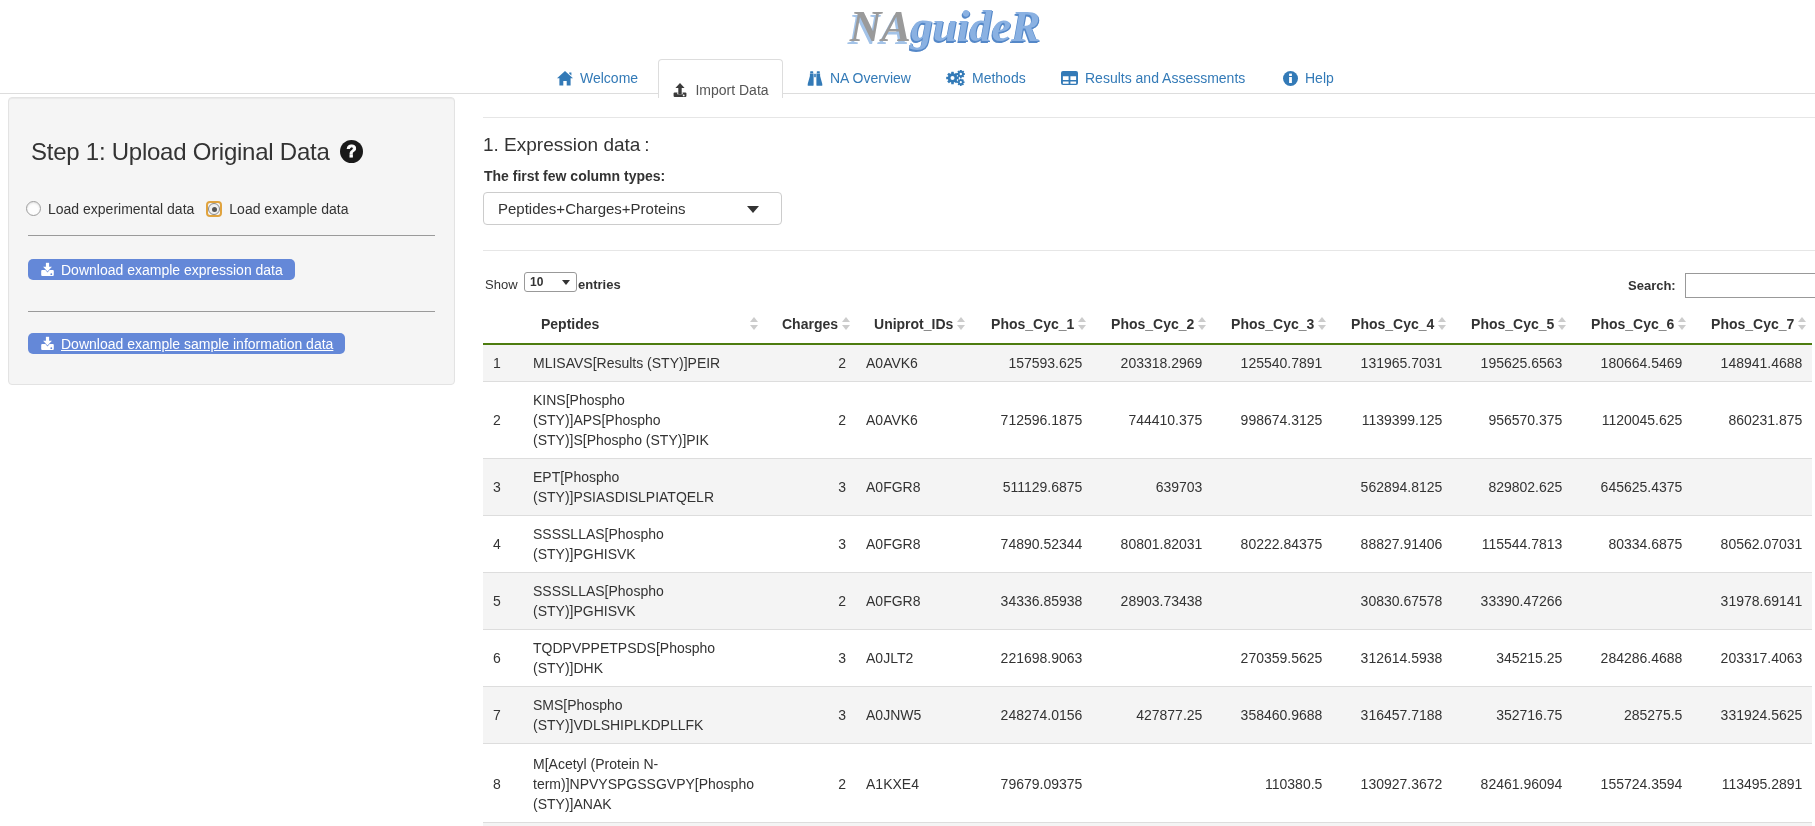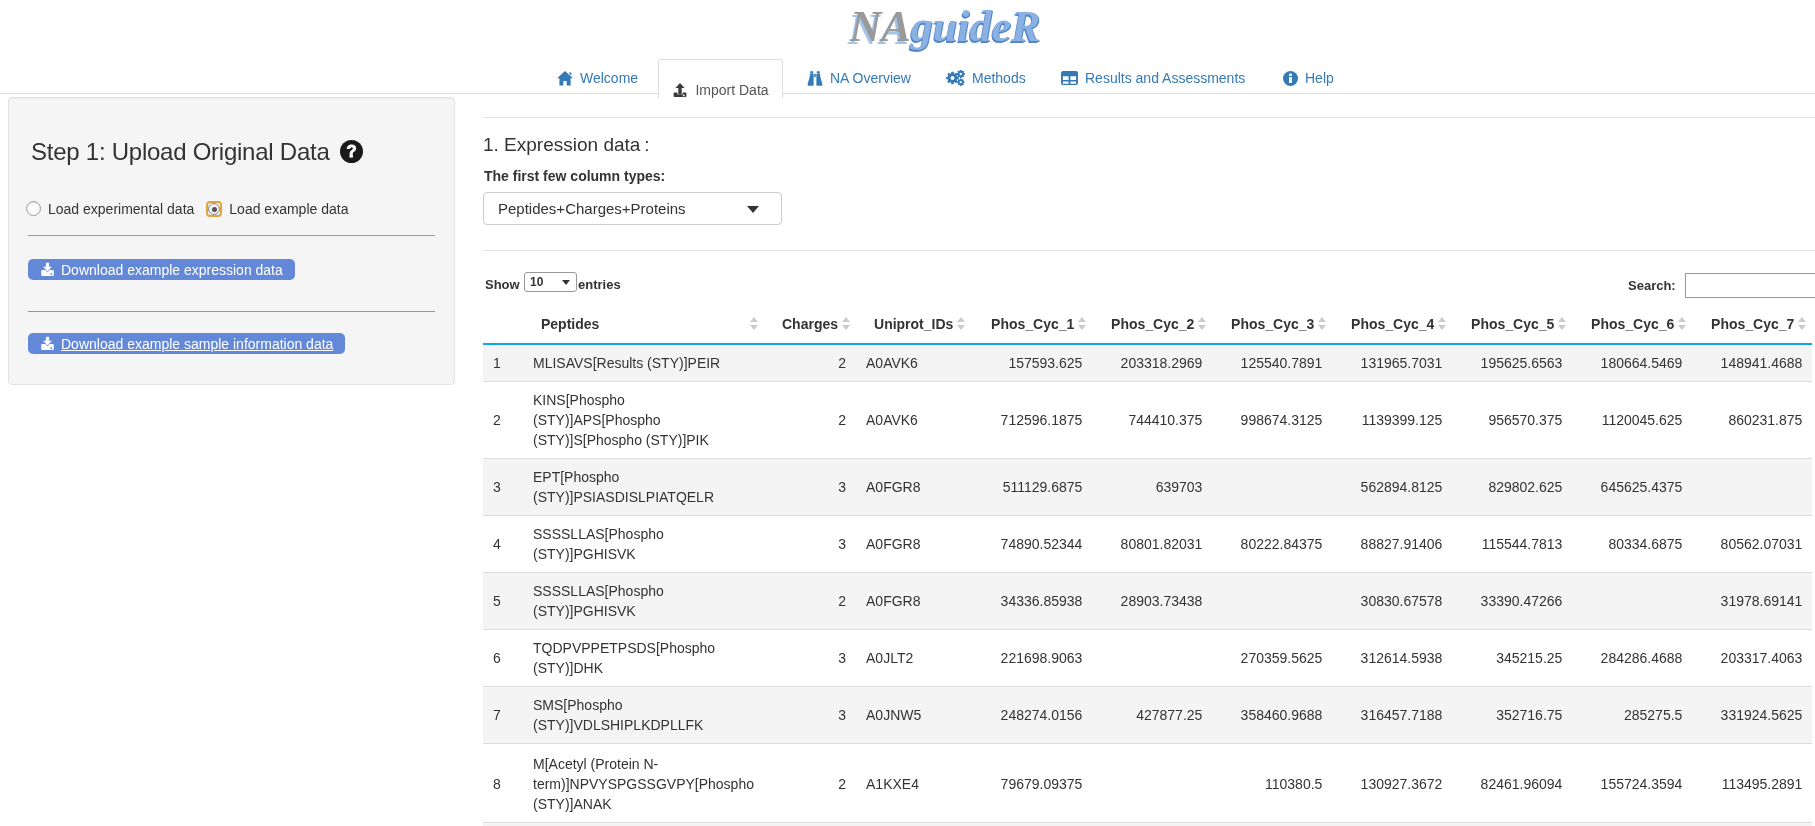--- a/index.html
+++ b/index.html
@@ -51,37 +51,37 @@
 .main-hr { position:absolute; left:483px; width:1332px; height:0; border-top:1px solid #e6e6e6; }
 #etitle { position:absolute; left:483px; top:134px; font-size:19px; color:#333; }
 #ctypes { position:absolute; left:484px; top:168px; font-size:14px; font-weight:bold; }
 #selbox { position:absolute; left:483px; top:192px; width:283px; height:31px;
   border:1px solid #ccc; border-radius:4px; background:#fff; display:flex;
   align-items:center; font-size:15px; color:#333; padding-left:14px; }
 #selbox .caret { position:absolute; right:22px; top:13px; width:0; height:0;
   border-left:6px solid transparent; border-right:6px solid transparent;
   border-top:7px solid #333; }
 
-#showlen { position:absolute; left:485px; top:277px; font-size:13px; font-weight:bold;text-align:right; }
+#showlen { position:absolute; left:485px; top:277px; font-size:13px; font-weight:normal;text-align:right; }
 #lensel { position:absolute; left:524px; top:272px; width:46px; height:18px;
   border:1px solid #999; border-radius:3px; background:#fff; font-size:12px;
   font-weight:bold; color:#333; line-height:18px; padding-left:5px; }
 #lensel .caret { position:absolute; right:6px; top:7px; width:0; height:0;
   border-left:4px solid transparent; border-right:4px solid transparent;
   border-top:5px solid #333; }
 #entries { position:absolute; left:578px; top:277px; font-size:13px; font-weight:bold; }
 #searchlab { position:absolute; left:1628px; top:278px; font-size:13px; font-weight:bold; }
 #searchbox { position:absolute; left:1685px; top:273px; width:130px; height:23px;
   border:1px solid #999; background:#fff; }
 
 
 #tbl { position:absolute; left:483px; top:305px; border-collapse:collapse;
   font-size:14px; color:#333; table-layout:fixed; }
 #tbl th { font-weight:bold; text-align:left; padding:9px 18px; line-height:20px;
-  border-bottom:2px solid #0ea5e9; position:relative; vertical-align:middle; }
+  border-bottom:2px solid #4d7c0f; position:relative; vertical-align:middle; }
 #tbl td { padding:8px 10px; line-height:20px; vertical-align:middle; }
 #tbl tbody tr { border-bottom:1px solid #ddd; }
 #tbl tbody tr.odd { background:#f4f4f4; }
 #tbl tbody tr.r8 td { padding-top:10px; }
 #tbl th.num, #tbl td.num { text-align:right; }
 .sorter { position:absolute; right:6px; top:50%; margin-top:-7px; width:8px; }
 .sorter .up { display:block; width:0; height:0; border-left:4px solid transparent;
   border-right:4px solid transparent; border-bottom:5px solid #ccc; margin-bottom:3px; }
 .sorter .dn { display:block; width:0; height:0; border-left:4px solid transparent;
   border-right:4px solid transparent; border-top:5px solid #ccc; }

